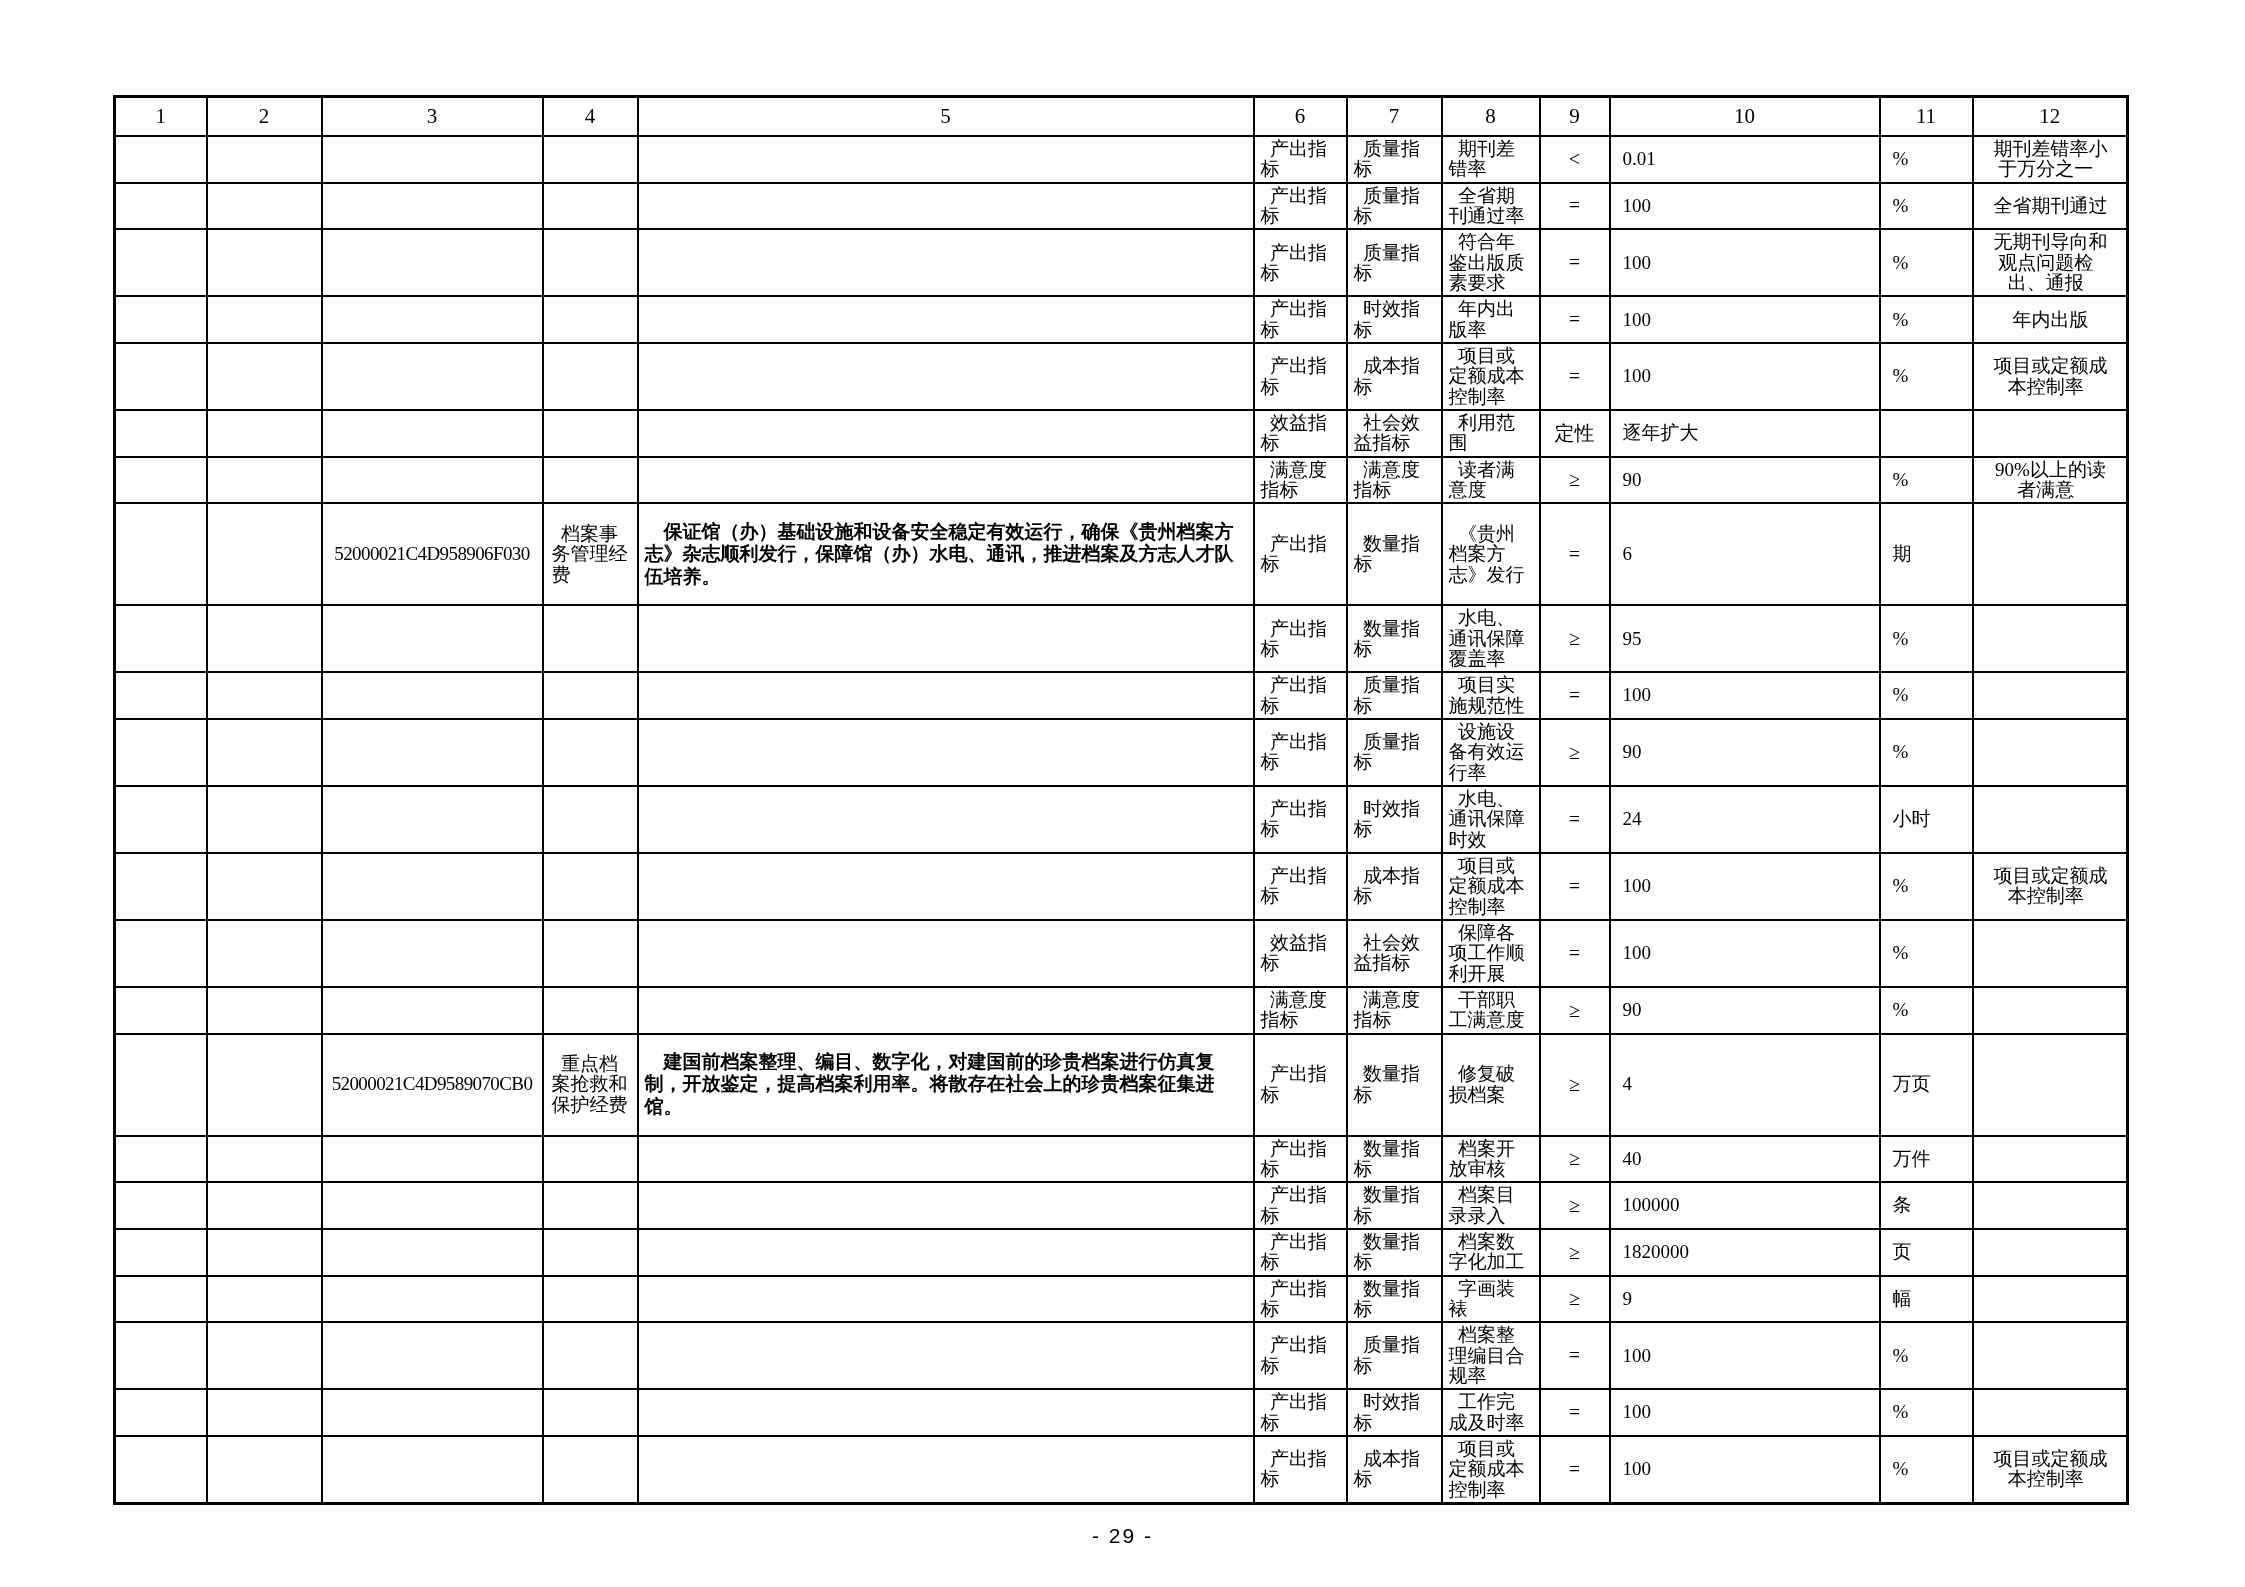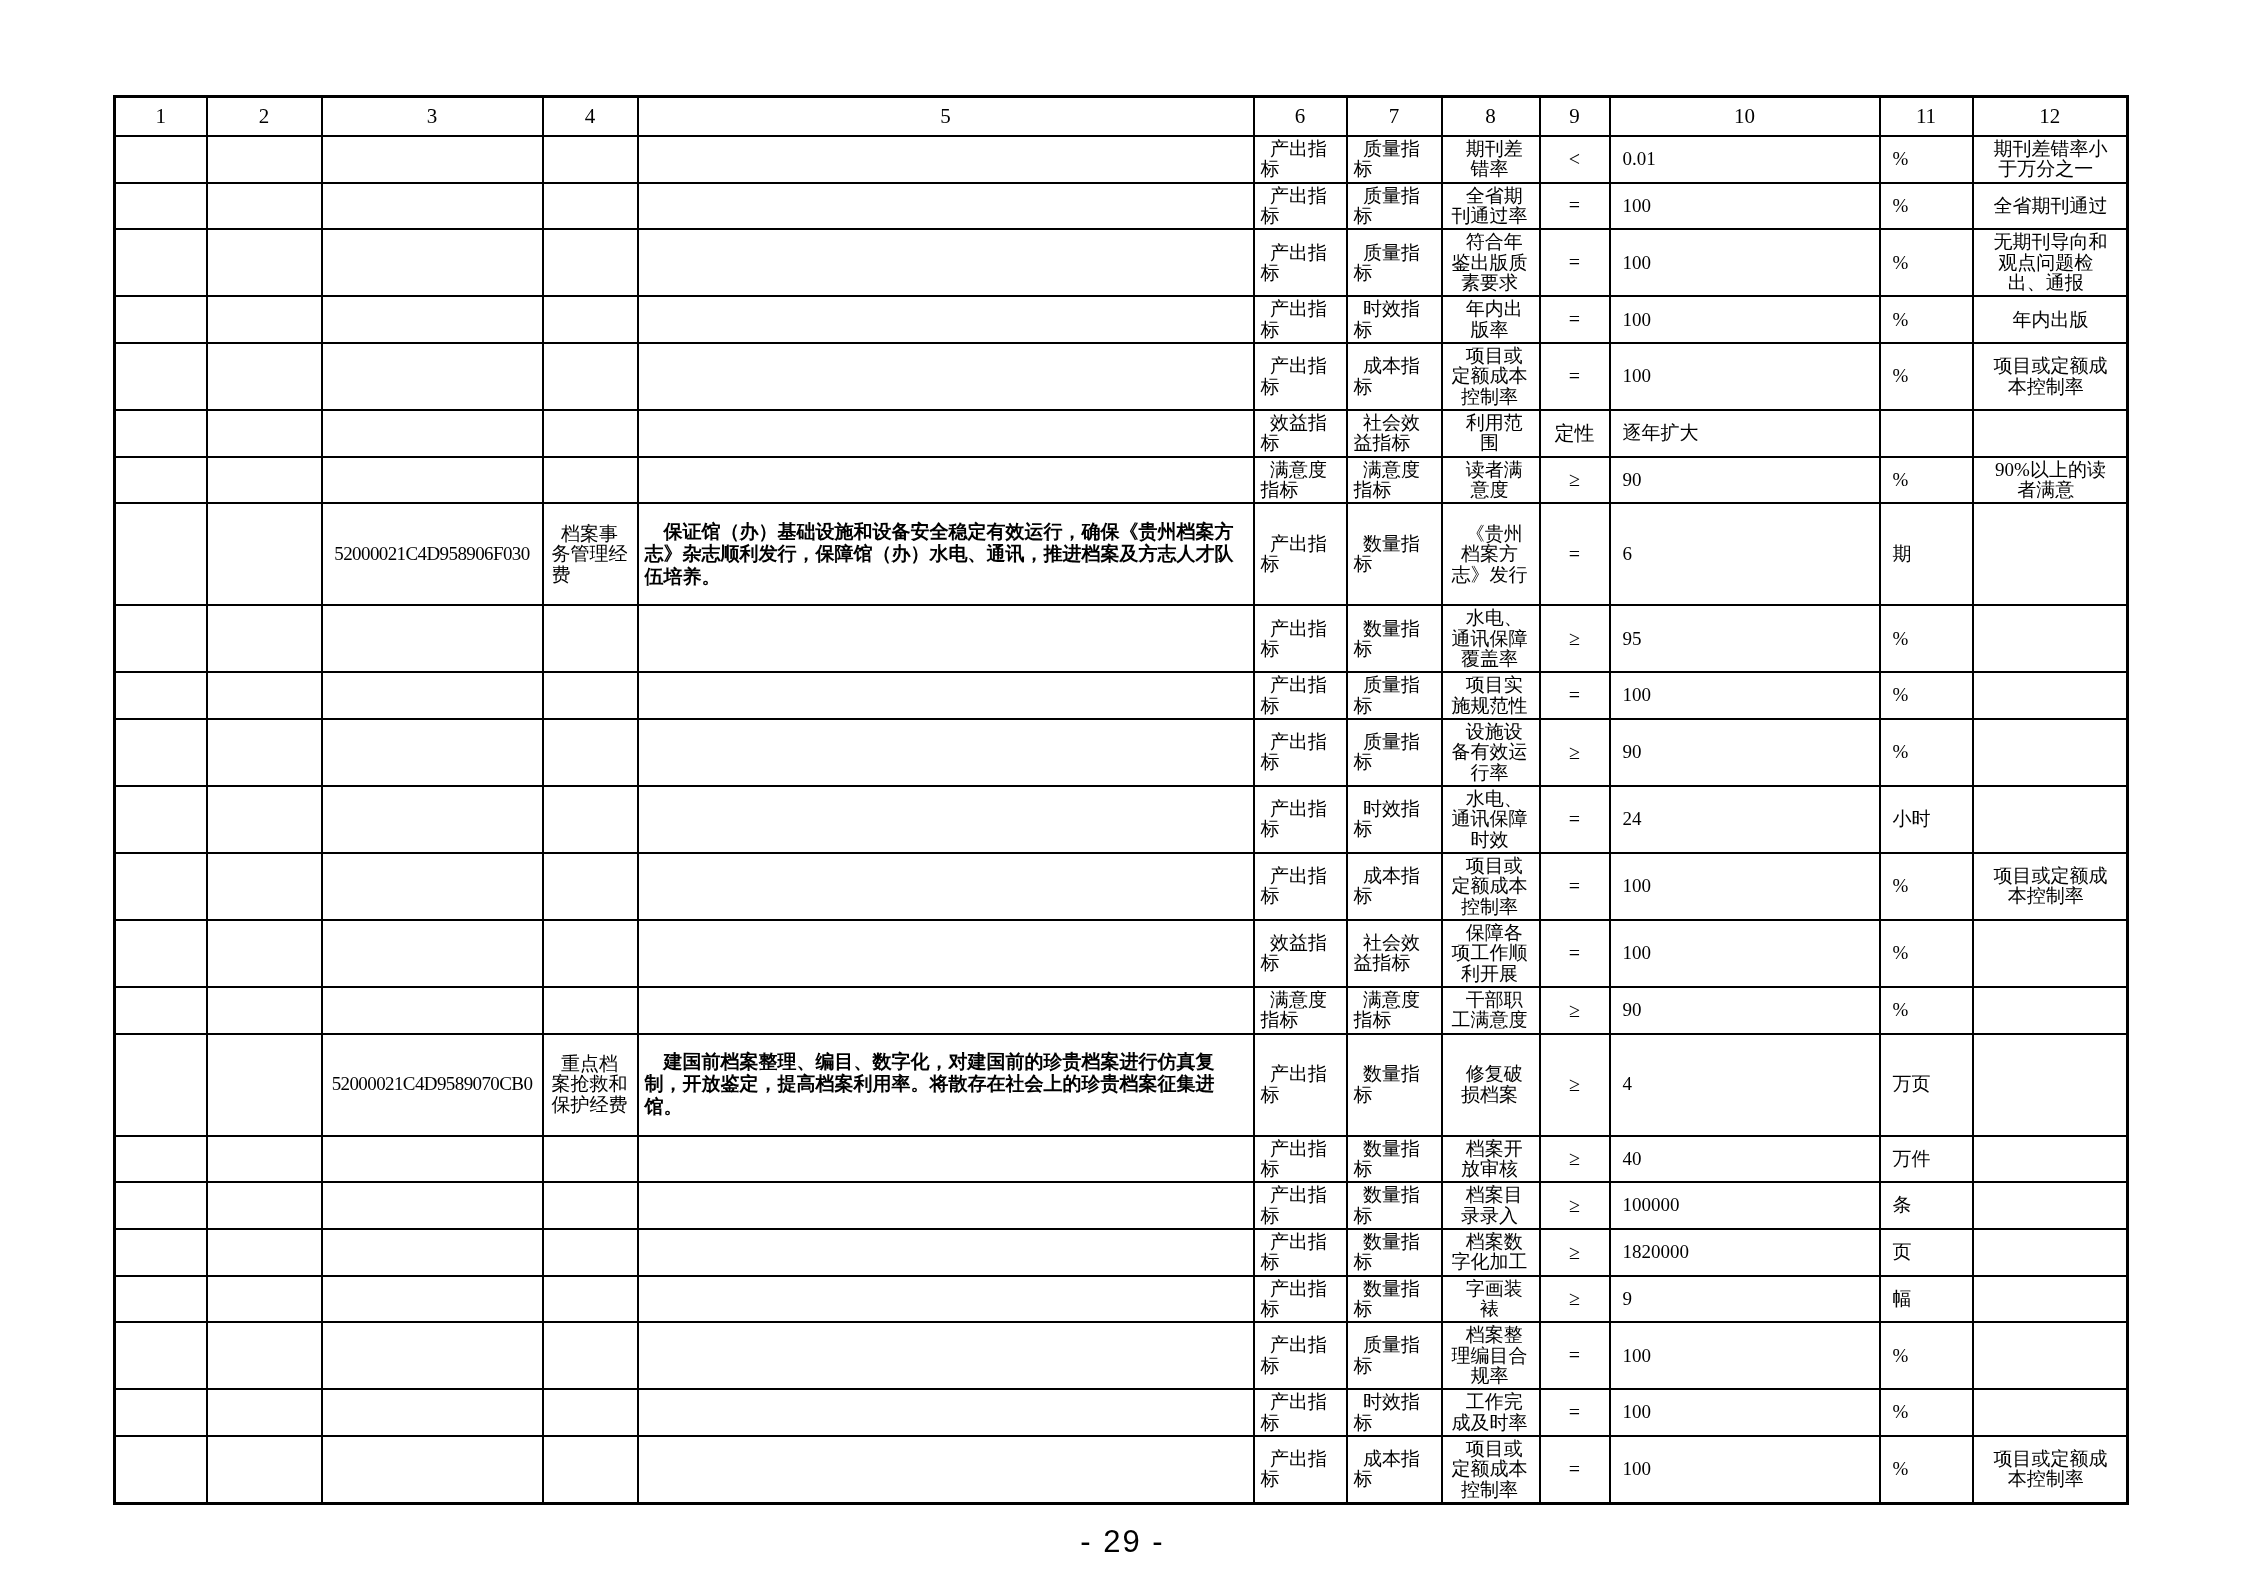--- a/index.html
+++ b/index.html
@@ -31,27 +31,27 @@
     font-size:19px;line-height:1.07;padding:2px 5px;
   }
   tbody tr{height:45px;}
   tbody tr.project-row{height:102px;}
   
   td.ta-c{text-align:center;}
   td.code{text-align:center;white-space:nowrap;letter-spacing:-0.6px;padding:6px 1px;}
   td.name{text-align:left;text-indent:0.5em;padding:2px 8px;}
   td.target{text-align:left;text-indent:1em;padding:3px 8px 3px 6px;line-height:1.18;font-weight:bold;}
   td.lvl{text-align:left;text-indent:0.5em;padding:2px 6px;}
-  td.lvl3{text-align:center;text-indent:0.5em;padding:2px 8px 2px 6px;}
+  td.lvl3{text-align:left;text-indent:0.5em;padding:2px 8px 2px 6px;}
   td.sym{text-align:center;font-size:20px;padding:2px 2px;}
   td.val{text-align:left;padding:2px 4px 2px 12px;}
   td.expl{text-align:center;text-indent:0.5em;padding:2px 14px 2px 6px;}
   .page-number{
     position:absolute;left:0;right:0;top:1524px;
-    text-align:center;font-size:31px;letter-spacing:2px;
+    text-align:center;font-size:21px;letter-spacing:2px;
     font-family:"Liberation Sans","DejaVu Sans",sans-serif;
   }
 </style>
 </head>
 <body>
 
 <table>
   <colgroup>
     <col style="width:92px">
       <col style="width:115px">

